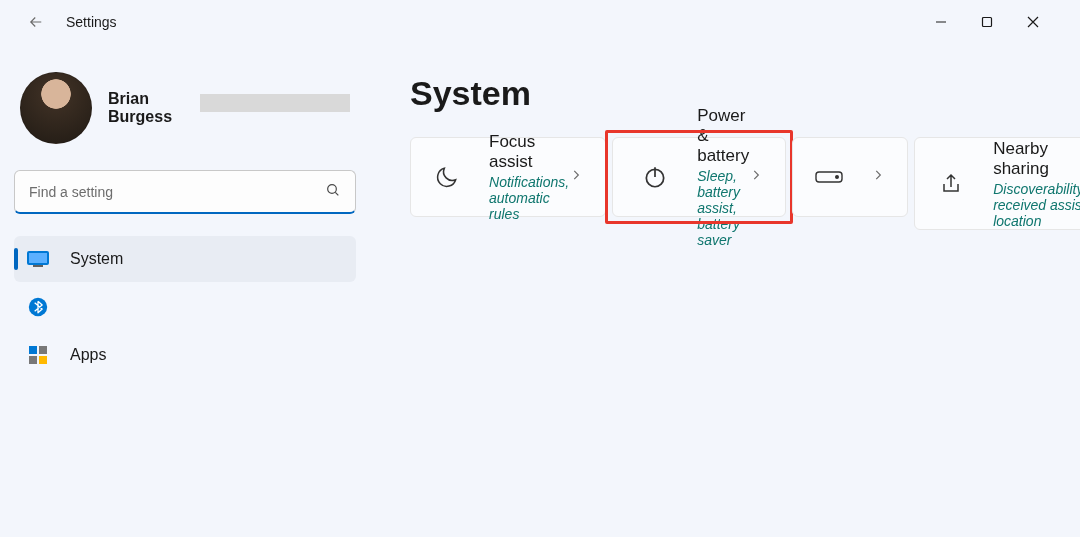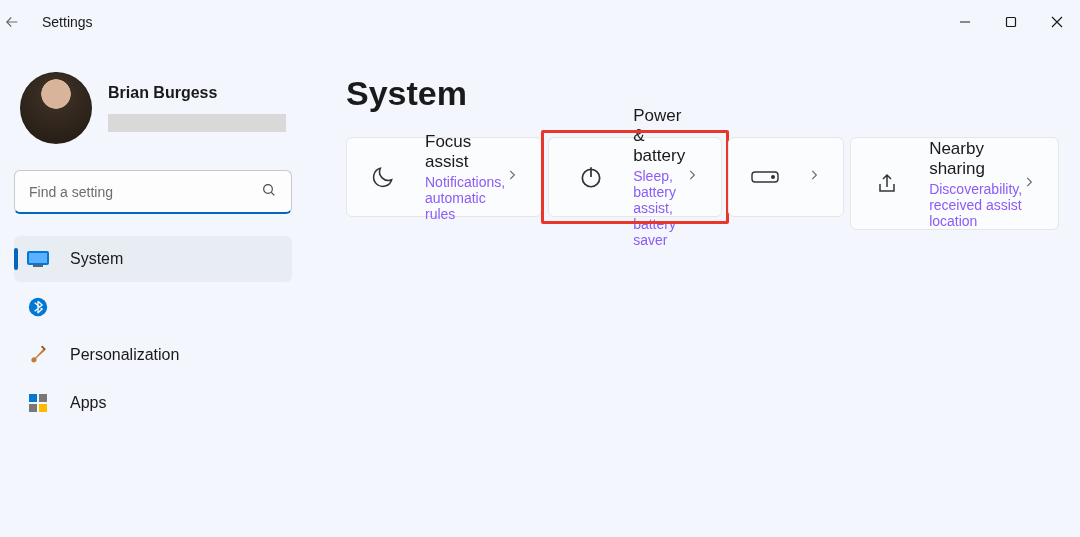--- a/index.html
+++ b/index.html
@@ -8,21 +8,21 @@
       background: #f3f6fc;
       width: 1080px;
       height: 537px;
       overflow: hidden;
       position: relative;
     }
     .titlebar {
       display: flex;
       align-items: center;
       height: 44px;
-      padding: 0 0;
+      padding: 0 24px;
     }
     .back-btn {
       width: 24px; height: 24px;
       display: flex; align-items: center; justify-content: center;
       color: #6a6a6a;
       cursor: pointer;
     }
     .app-title {
       margin-left: 18px;
       font-size: 14px;
@@ -55,21 +55,21 @@
       gap: 16px;
       padding: 8px 6px 18px 6px;
     }
     .avatar {
       width: 72px; height: 72px;
       border-radius: 50%;
       background: radial-gradient(circle at 50% 30%, #d8b59a 0%, #d8b59a 24%, #3a2d22 25%, #201a14 100%);
       border: 1px solid rgba(0,0,0,0.08);
       flex-shrink: 0;
     }
-    .profile-text { display: flex; flex-direction: column; gap: 8px; }
+    .profile-text { display: flex; flex-direction: row; }
     .profile-name { font-size: 16px; font-weight: 600; color: #1a1a1a; }
     .profile-sub { 
       width: 178px; height: 18px; 
       background: #d9d9d9; 
       margin-top: 4px;
     }
     .search-field {
       margin: 8px 0 18px 0;
       height: 44px;
       background: #fdfdfd;
@@ -144,21 +144,21 @@
     .card.nearby { height: 93px; }
     .card-icon {
       width: 28px; height: 28px;
       display: flex; align-items: center; justify-content: center;
       color: #333;
       margin-right: 28px;
       flex-shrink: 0;
     }
     .card-text { display: flex; flex-direction: column; }
     .card-title { font-size: 17px; color: #1a1a1a; }
-    .card-sub { font-size: 14px; color: #8b5cf6; margin-top: 2px; }
+    .card-sub { font-size: 14px; color: #0f766e; margin-top: 2px; font-style: italic; }
     .chevron { margin-left: auto; color: #6a6a6a; }
     .highlight-box {
       position: absolute;
       left: -8px; right: -8px; top: -8px; bottom: -8px;
       border: 3px solid #e8362b;
       pointer-events: none;
       border-radius: 2px;
     }
     .cursor-arrow {
       position: absolute;
@@ -228,29 +228,20 @@
       <div class="nav-item">
         <span class="nav-icon">
           <svg width="20" height="20" viewBox="0 0 24 24">
               <circle cx="12" cy="12" r="11" fill="#0078d4"></circle>
               <path d="M12 5v14l5-4.5L8 7m0 10l9-7.5L12 5" stroke="#fff" stroke-width="1.6" fill="none" stroke-linejoin="round"></path>
             </svg>
         </span>
       </div>
       <div class="nav-item">
         <span class="nav-icon">
-          <svg width="20" height="20" viewBox="0 0 24 24">
-              <path d="M4 18c0-3 3-4 5-3l10-11 2 2-11 10c1 2 0 5-3 5-2 0-3-1-3-3z" fill="#c77b3a"></path>
-              <path d="M17 2l3 3" stroke="#8a5329" stroke-width="2" stroke-linecap="round"></path>
-            </svg>
-        </span>
-        <span class="nav-label">Personalization</span>
-      </div>
-      <div class="nav-item">
-        <span class="nav-icon">
           <svg width="18" height="18" viewBox="0 0 18 18">
               <rect x="0" y="0" width="8" height="8" fill="#0078d4"></rect>
               <rect x="10" y="0" width="8" height="8" fill="#787878"></rect>
               <rect x="0" y="10" width="8" height="8" fill="#787878"></rect>
               <rect x="10" y="10" width="8" height="8" fill="#ffb900"></rect>
             </svg>
         </span>
         <span class="nav-label">Apps</span>
       </div>
     </div>

